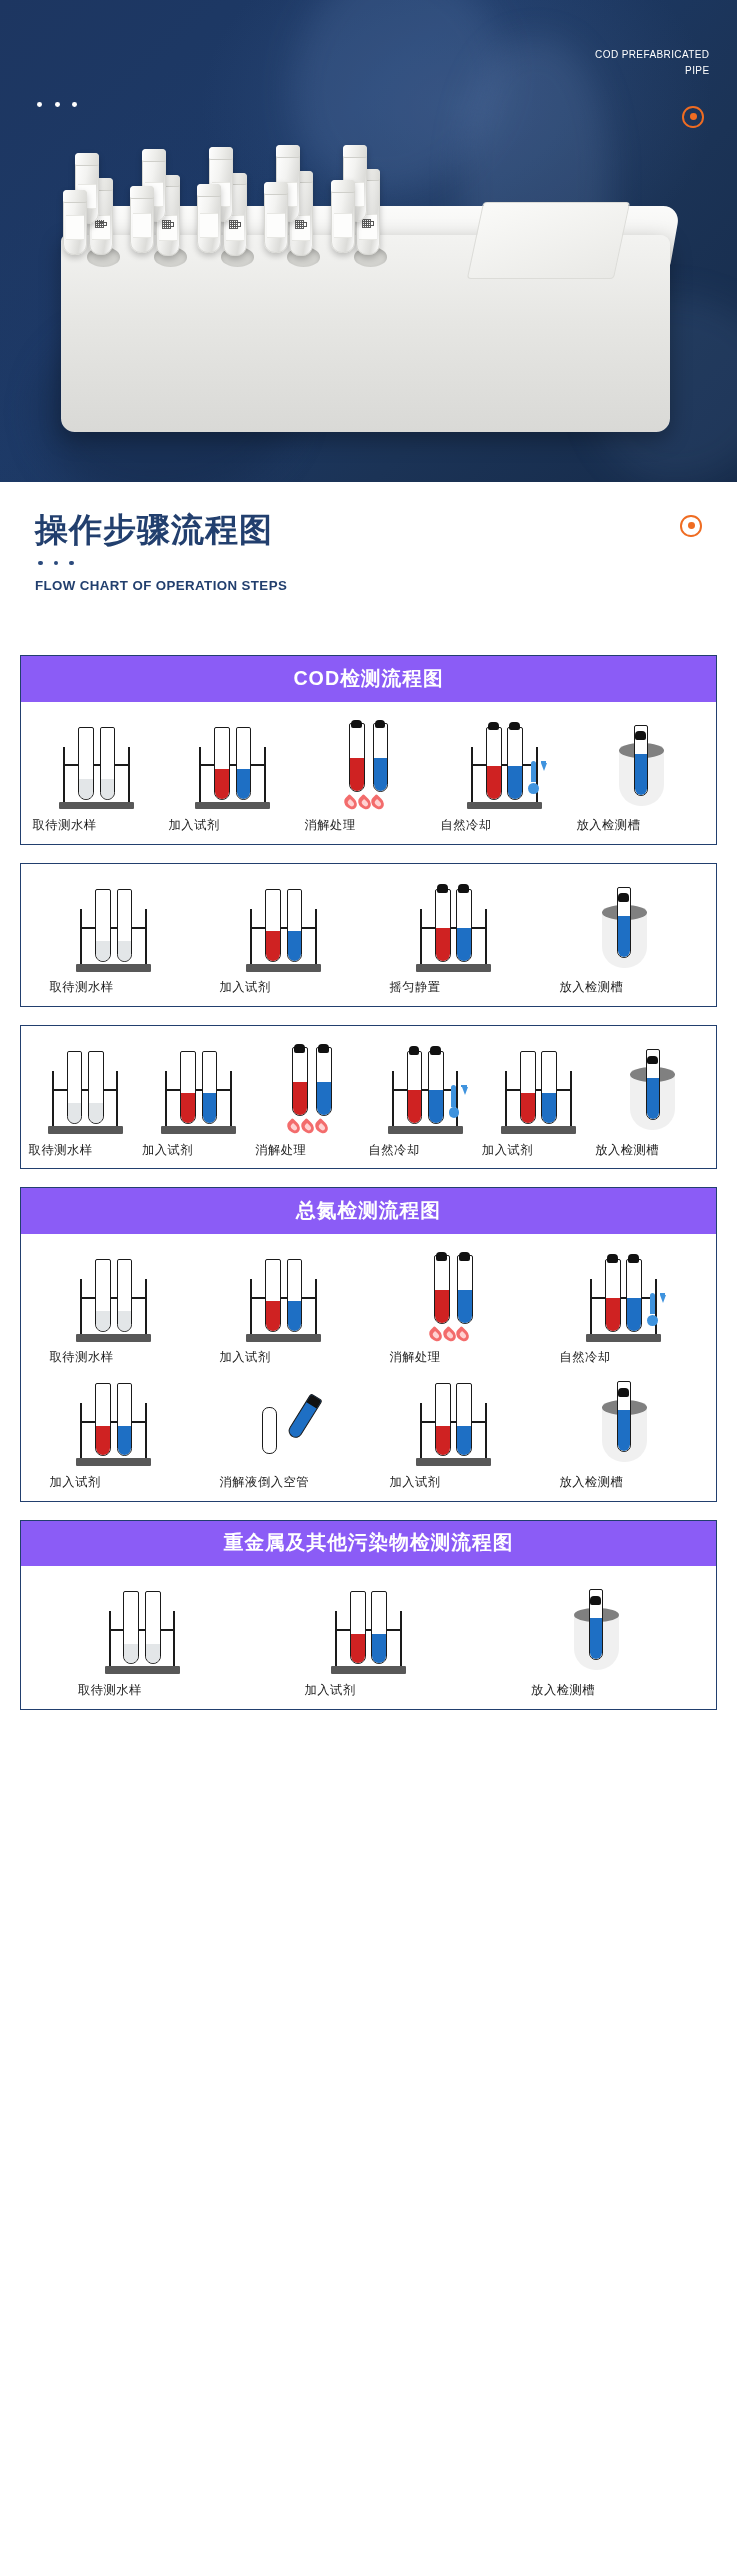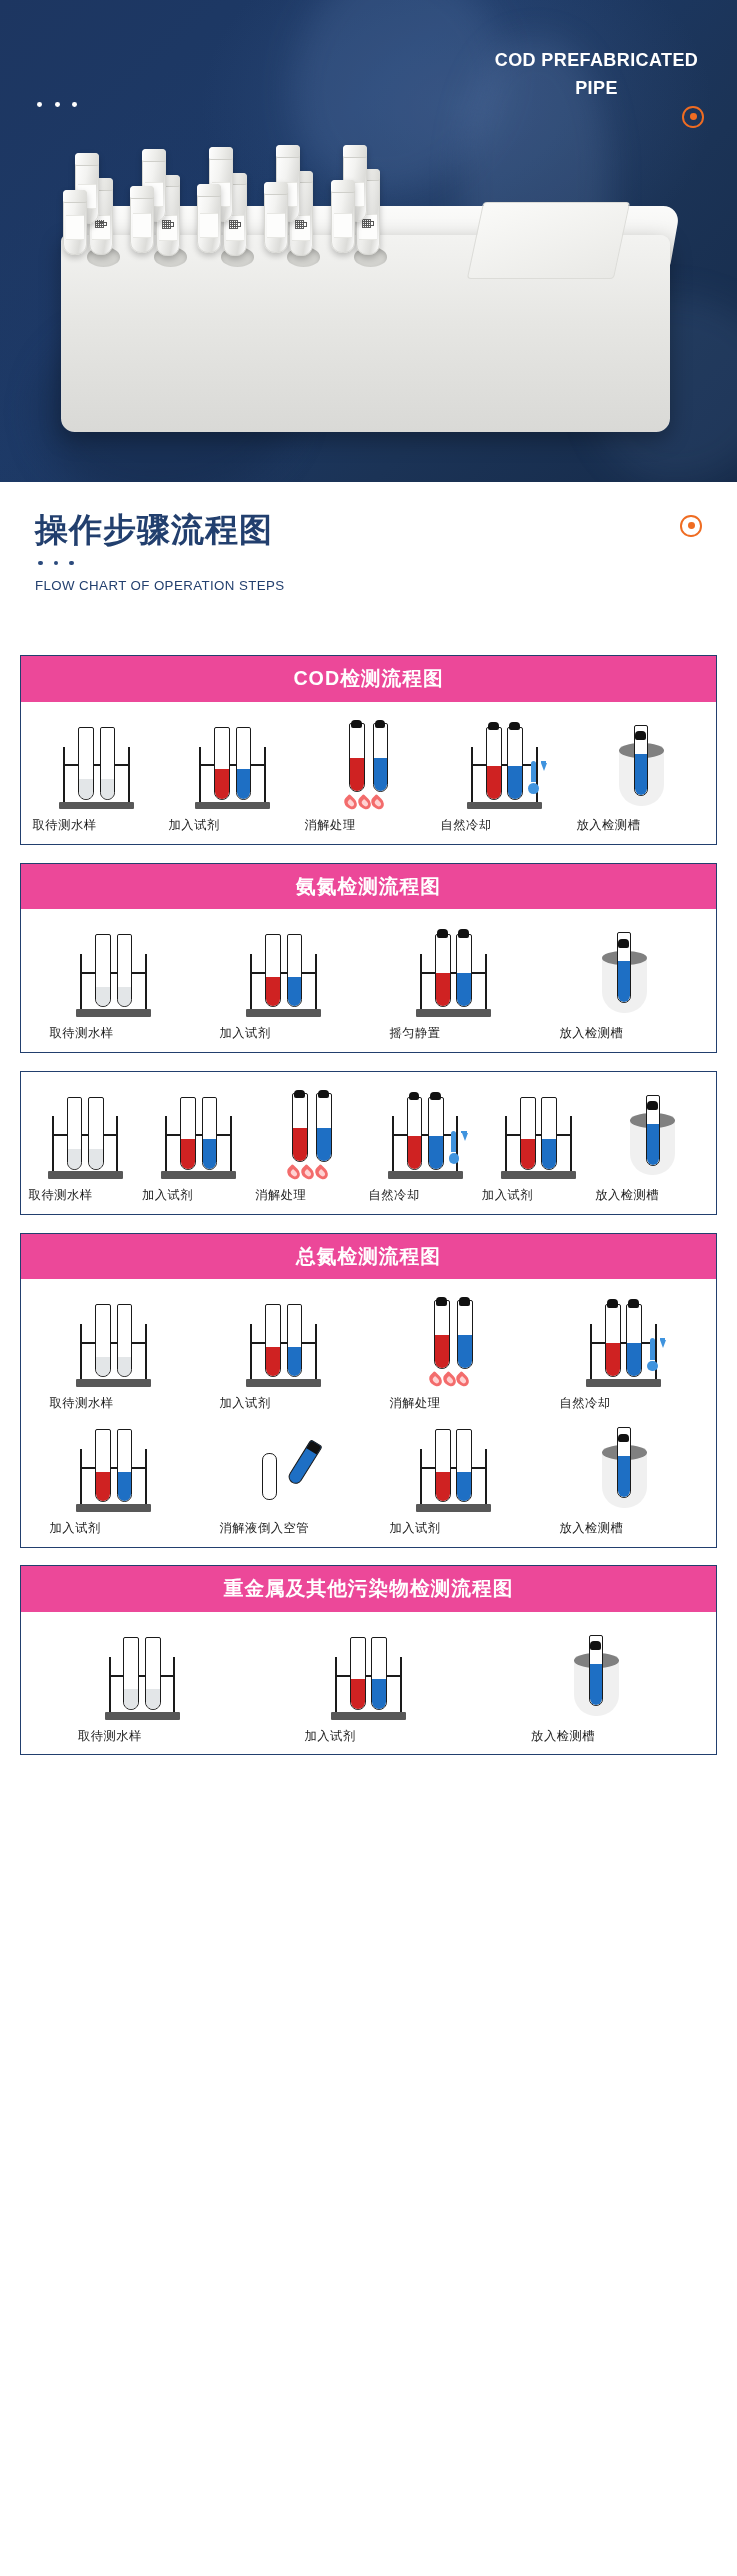--- a/index.html
+++ b/index.html
@@ -39,24 +39,24 @@
     font-size: 39px;
     font-weight: bold;
     letter-spacing: 0px;
     line-height: 1.15;
     text-shadow: 0 2px 5.9px rgba(0,0,0,0.25);
   }
   .hero-en {
     position: absolute;
     right: 27.5px; top: 47px;
     width: 226px;
-    text-align: center;
+    text-align: right;
     color: #ffffff;
-    font-size: 18px;
-    font-weight: bold;
+    font-size: 10px;
+    font-weight: normal;
     line-height: 1.55;
     letter-spacing: 0.4px;
   }
   .hero-dots {
     position: absolute;
     left: 37px; top: 102px;
     display: flex; gap: 12.8px;
   }
   .hero-dots i { display: block; width: 4.9px; height: 4.9px; border-radius: 50%; background: #ffffff; }
 
@@ -157,34 +157,34 @@
     font-weight: bold;
     letter-spacing: 1px;
     line-height: 1.1;
   }
   .section-dots { display: flex; gap: 10.8px; margin-top: 12.8px; margin-left: 2.9px; }
   .section-dots i { display: block; width: 4.9px; height: 4.9px; border-radius: 50%; background: #2b4a7c; }
   .section-en {
     margin-top: 12.8px;
     color: #223f6e;
     font-size: 13.3px;
-    font-weight: normal;
+    font-weight: bold;
     letter-spacing: 0.4px;
   }
   .section-head .target-icon { position: absolute; right: 35px; top: 33px; }
 
   
   .cards { padding: 0 19.7px 23.6px 19.7px; }
   .card {
     border: 1px solid #223f6e;
     margin-bottom: 17.7px;
     background: #ffffff;
   }
   .card-head {
-    background: #ec4899;
+    background: #8b5cf6;
     color: #ffffff;
     font-size: 19.7px;
     font-weight: bold;
     text-align: center;
     padding: 8.8px 5.9px 9.8px 5.9px;
     letter-spacing: 1px;
   }
   .card-body { padding: 13.8px 7.9px 9.8px 7.9px; }
   .row {
     display: flex;
@@ -539,21 +539,20 @@
     </div>
     <span class="cap-black"></span>
   </div>
             </div>
             <div class="step-label">放入检测槽</div>
           </div>
         </div>
       </div>
     </div>
     <div class="card">
-      <div class="card-head">氨氮检测流程图</div>
       <div class="card-body">
         <div class="row">
           <div class="step">
             <div class="step-art">
   <div class="rack">
     <div class="base"></div>
     <div class="post-l"></div>
     <div class="post-r"></div>
     <div class="cross"></div>
     <div class="tube t1">

